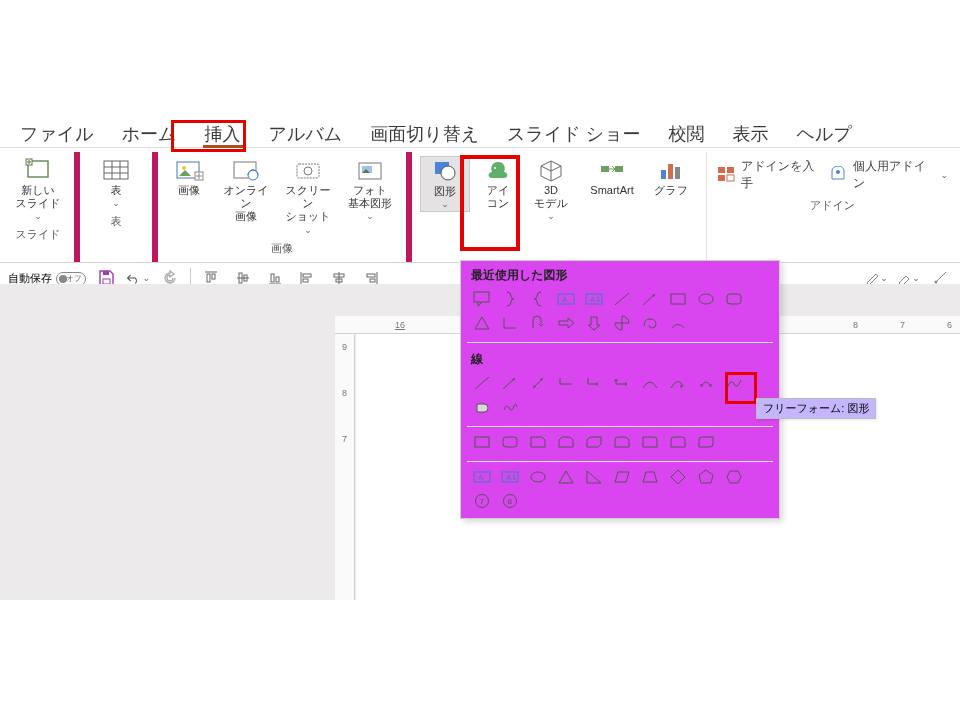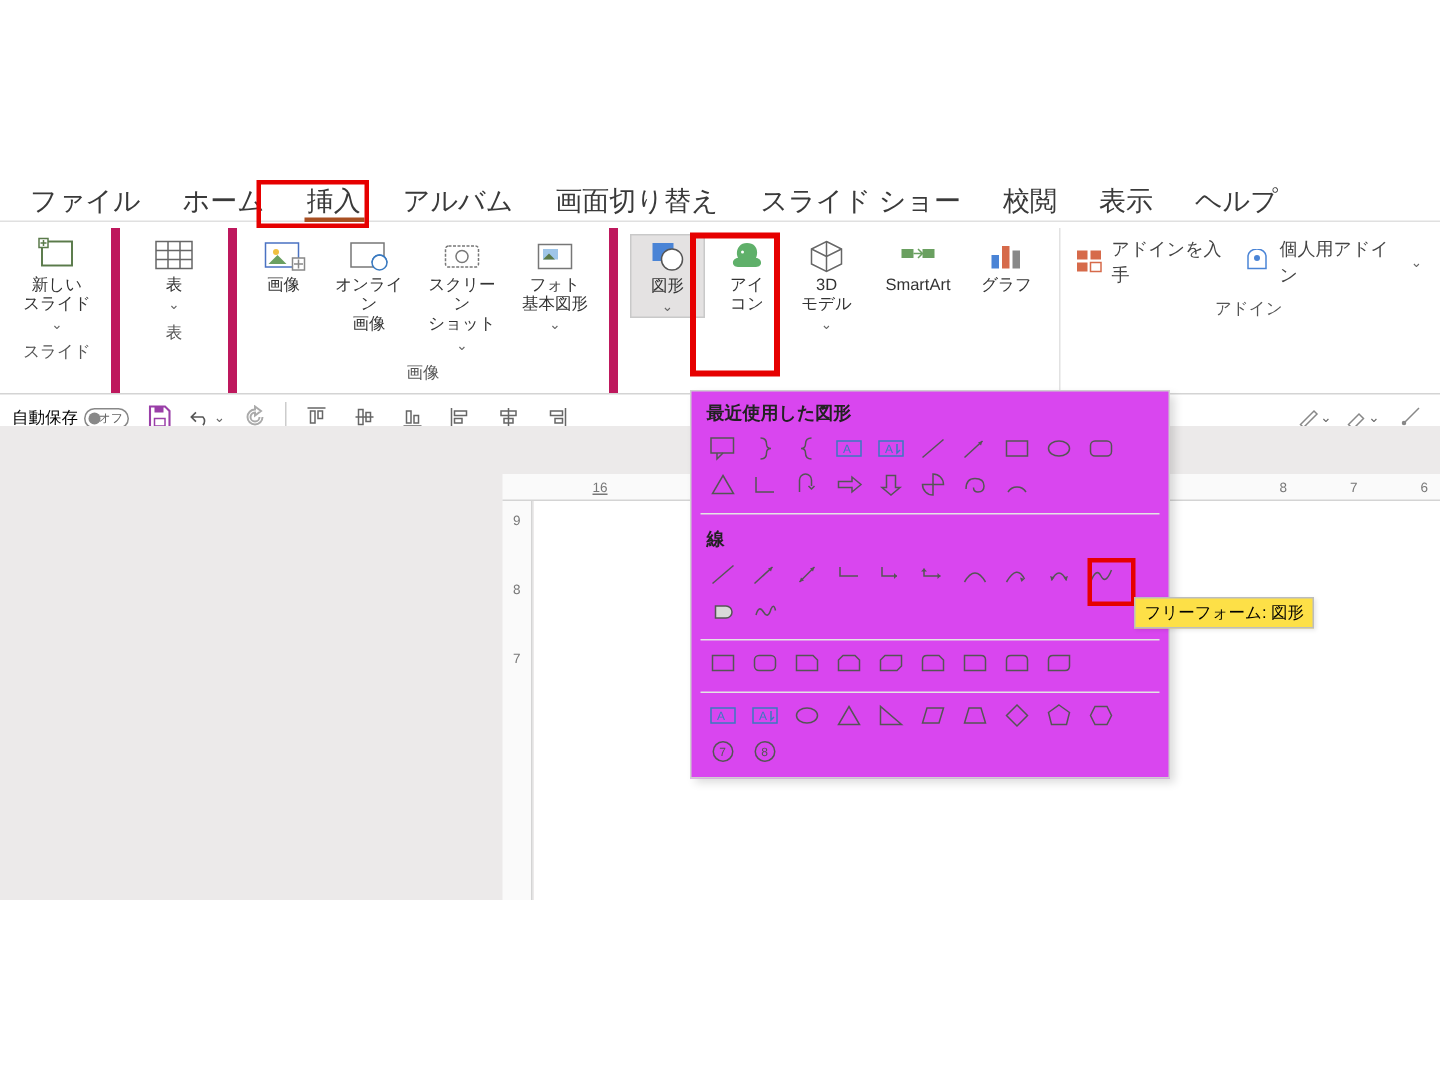--- a/index.html
+++ b/index.html
@@ -39,21 +39,21 @@
   .canvas-area { position: absolute; left: 356px; right: 0; top: 334px; bottom: 120px; background: #fff; }
 
   
   .popup { position: absolute; left: 460px; top: 260px; width: 320px; background: #d946ef; border: 1px solid #cfcfcf; box-shadow: 3px 3px 6px rgba(0,0,0,0.15); z-index: 30; }
   .popup-section-title { font-size: 12px; font-weight: bold; padding: 6px 10px 2px; color: #222; }
   .shape-grid { display: flex; flex-wrap: wrap; padding: 2px 8px 6px; gap: 2px; }
   .sicon { width: 26px; height: 22px; display: flex; align-items: center; justify-content: center; cursor: pointer; }
   .sicon svg { width: 20px; height: 18px; }
   .sep { height: 1px; background: #e4e4e4; margin: 2px 6px; }
   .highlight-freeform { position: absolute; left: 725px; top: 372px; width: 32px; height: 32px; border: 3px solid #e60000; pointer-events: none; z-index: 50; }
-  .tooltip { position: absolute; left: 756px; top: 398px; background: #fde047; border: 1px solid #bdbdbd; font-size: 11px; padding: 2px 6px; z-index: 60; box-shadow: 1px 1px 3px rgba(0,0,0,0.1); }
+  .tooltip { position: absolute; left: 756px; top: 398px; background: #c4b5fd; border: 1px solid #bdbdbd; font-size: 11px; padding: 2px 6px; z-index: 60; box-shadow: 1px 1px 3px rgba(0,0,0,0.1); }
 
   .ruler-right-marks { position: absolute; right: 0; top: 316px; height: 18px; font-size: 9px; color: #777; display: flex; align-items: center; gap: 42px; }
 </style>
 </head>
 <body>
 
 <div class="content-wrap">
 
   <div class="tabs">
     <div class="tab">ファイル</div>

